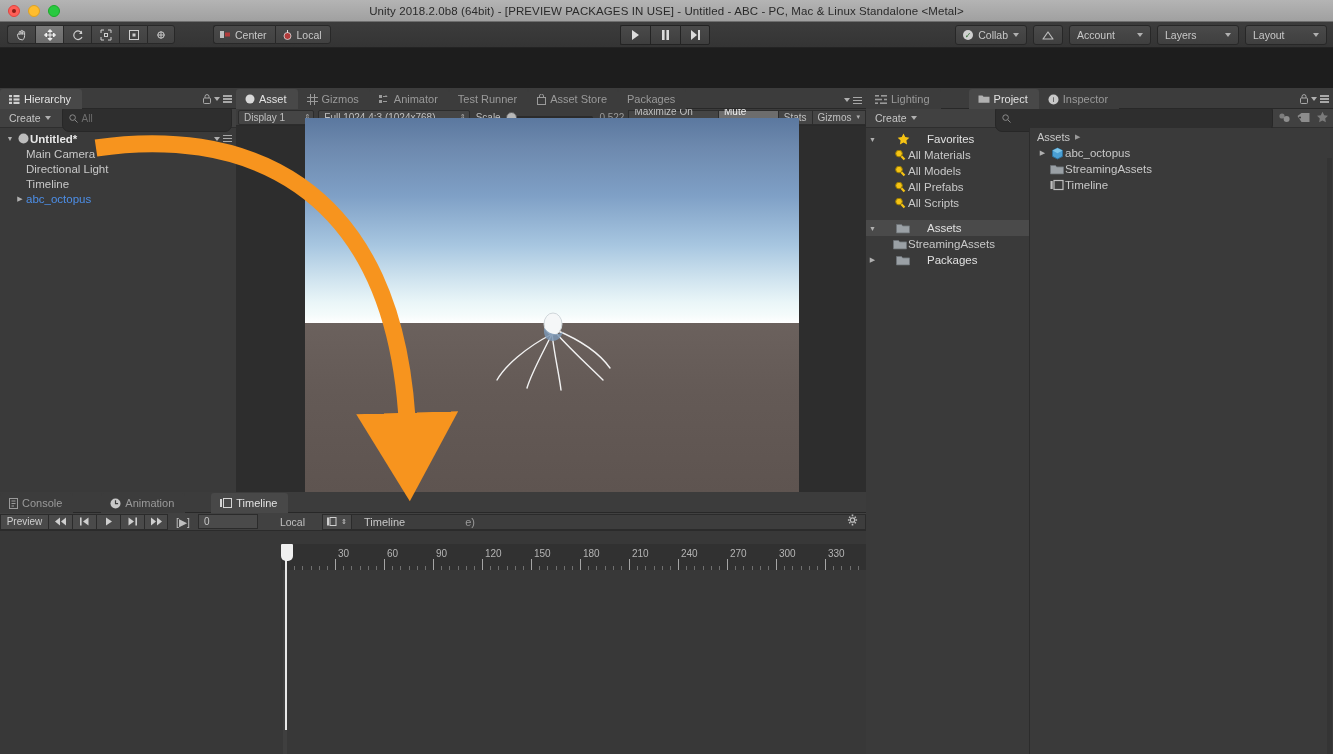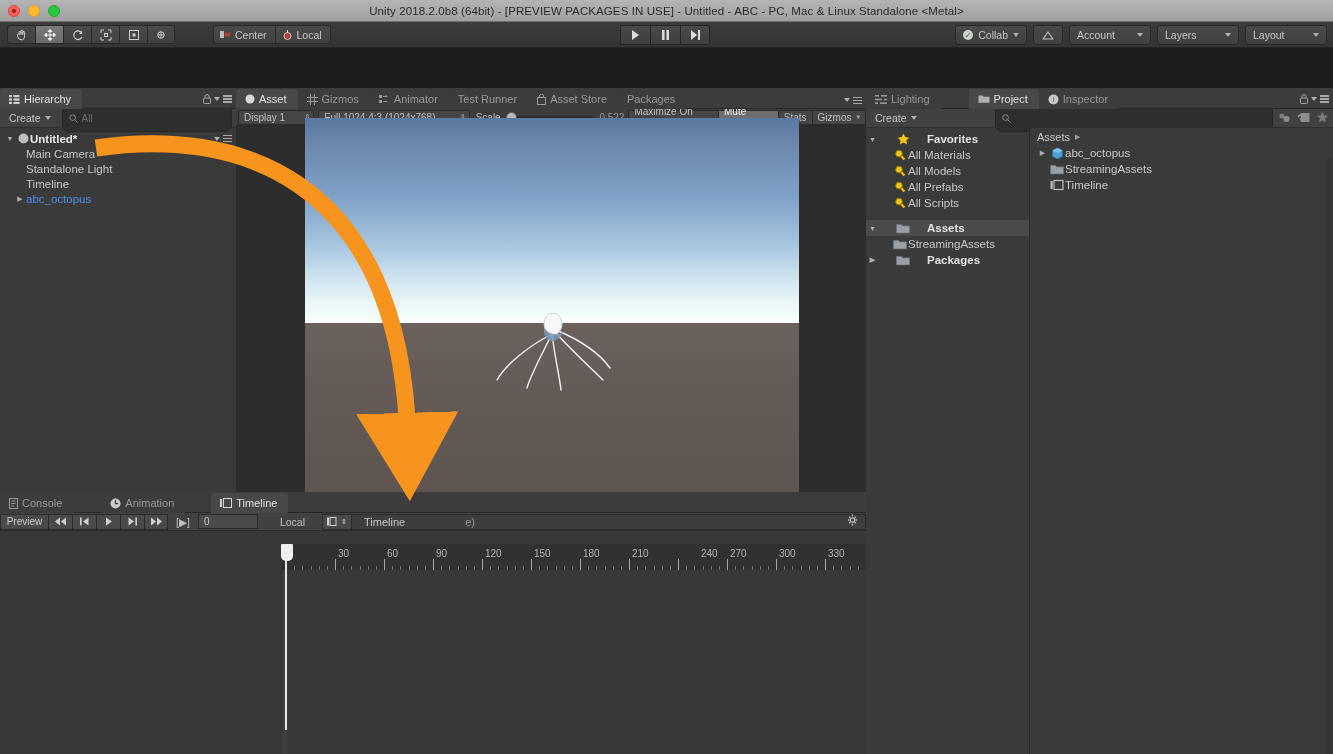--- a/index.html
+++ b/index.html
@@ -170,21 +170,21 @@
   .pj-icons { display: flex; gap: 6px; align-items: center; color: #8c8c8c; }
   .pj-body { display: flex; height: 640px; }
   .pj-left { width: 164px; border-right: 1px solid #2c2c2c; padding-top: 3px; font-size: 11.5px; }
   .pj-right { flex: 1; padding-top: 0; font-size: 11.5px; }
   .pj-breadcrumb { height: 17px; display: flex; align-items: center; padding-left: 7px; gap: 5px;
                    font-size: 11px; color: #c8c8c8; background: #3a3a3a; }
   .prow { height: 16px; display: flex; align-items: center; color: #c8c8c8; }
   .prow.hl { background: #4a4a4a; }
   .prow .arrow { width: 13px; text-align: center; font-size: 7px; color: #b0b0b0; }
   .prow .ico { width: 16px; display: flex; align-items: center; justify-content: center; }
-  .prow.bold { font-weight: bold; color: #e0e0e0; gap: 16px; }
+  .prow.bold { font-weight: normal; color: #e0e0e0; gap: 16px; }
   .pj-footer { height: 22px; background: #3a3a3a; border-top: 1px solid #2c2c2c;
                display: flex; align-items: center; justify-content: flex-end; padding-right: 50px; }
   .zoom-track { width: 80px; height: 2px; background: #5a5a5a; position: relative; }
   .zoom-knob { position: absolute; left: -8px; top: -5px; width: 11px; height: 11px;
                border-radius: 50%; background: #9a9a9a; }
 
   
   #bottom { left: 0; top: 452px; width: 866px; height: 302px; background: #383838; }
   .tl-tabrow { height: 21px; background: #3c3c3c; display: flex; align-items: flex-end; border-bottom: 1px solid #282828; }
   .tl-ctrl { height: 18px; background: #414141; display: flex; align-items: center; border-bottom: 1px solid #2b2b2b; }
@@ -408,21 +408,21 @@
               <i></i>
               <i></i>
               <i></i>
             </span>
         </span>
       </div>
       <div class="trow" style="padding-left:26px">
         <span>Main Camera</span>
       </div>
       <div class="trow" style="padding-left:26px">
-        <span>Standalone Light</span>
+        <span>Directional Light</span>
       </div>
       <div class="trow" style="padding-left:26px">
         <span>Timeline</span>
       </div>
       <div class="trow sel-blue" style="padding-left:14px">
         <span class="arrow">▶</span>
         <span>abc_octopus</span>
       </div>
     </div>
   </div>
@@ -669,21 +669,21 @@
           <div class="tick minor" style="left:331.6666666666667px"></div>
           <div class="tick minor" style="left:339.8333333333333px"></div>
           <div class="tick major" style="left:348px"></div>
           <div class="tlabel" style="left:351px">210</div>
           <div class="tick minor" style="left:356.1666666666667px"></div>
           <div class="tick minor" style="left:364.3333333333333px"></div>
           <div class="tick minor" style="left:372.5px"></div>
           <div class="tick minor" style="left:380.6666666666667px"></div>
           <div class="tick minor" style="left:388.8333333333333px"></div>
           <div class="tick major" style="left:397px"></div>
-          <div class="tlabel" style="left:420px">240</div>
+          <div class="tlabel" style="left:400px">240</div>
           <div class="tick minor" style="left:405.1666666666667px"></div>
           <div class="tick minor" style="left:413.3333333333333px"></div>
           <div class="tick minor" style="left:421.5px"></div>
           <div class="tick minor" style="left:429.6666666666667px"></div>
           <div class="tick minor" style="left:437.8333333333333px"></div>
           <div class="tick major" style="left:446px"></div>
           <div class="tlabel" style="left:449px">270</div>
           <div class="tick minor" style="left:454.1666666666667px"></div>
           <div class="tick minor" style="left:462.3333333333333px"></div>
           <div class="tick minor" style="left:470.5px"></div>

